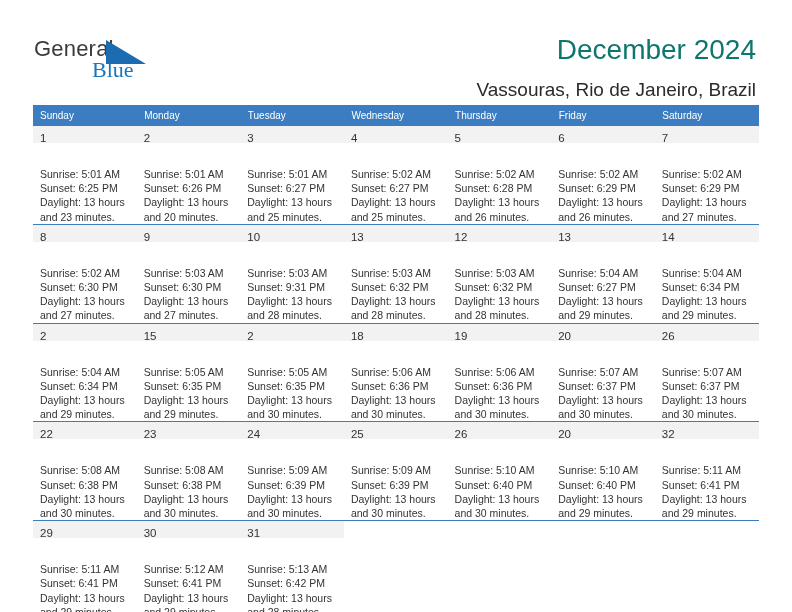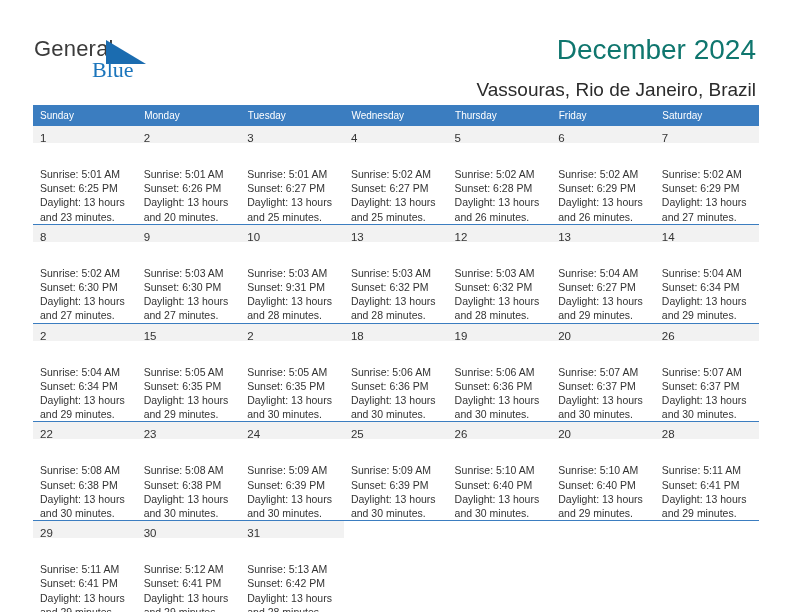--- a/index.html
+++ b/index.html
@@ -399,21 +399,21 @@
             <td class="day">
               <div class="daynum-band"><span class="daynum">20</span></div>
               <div class="dayinfo">
                 <div>Sunrise: 5:10 AM</div>
                 <div>Sunset: 6:40 PM</div>
                 <div>Daylight: 13 hours</div>
                 <div>and 29 minutes.</div>
               </div>
             </td>
             <td class="day">
-              <div class="daynum-band"><span class="daynum">28</span></div>
+              <div class="daynum-band"><span class="daynum">32</span></div>
               <div class="dayinfo">
                 <div>Sunrise: 5:11 AM</div>
                 <div>Sunset: 6:41 PM</div>
                 <div>Daylight: 13 hours</div>
                 <div>and 29 minutes.</div>
               </div>
             </td>
           </tr>
           <tr class="week">
             <td class="day">

